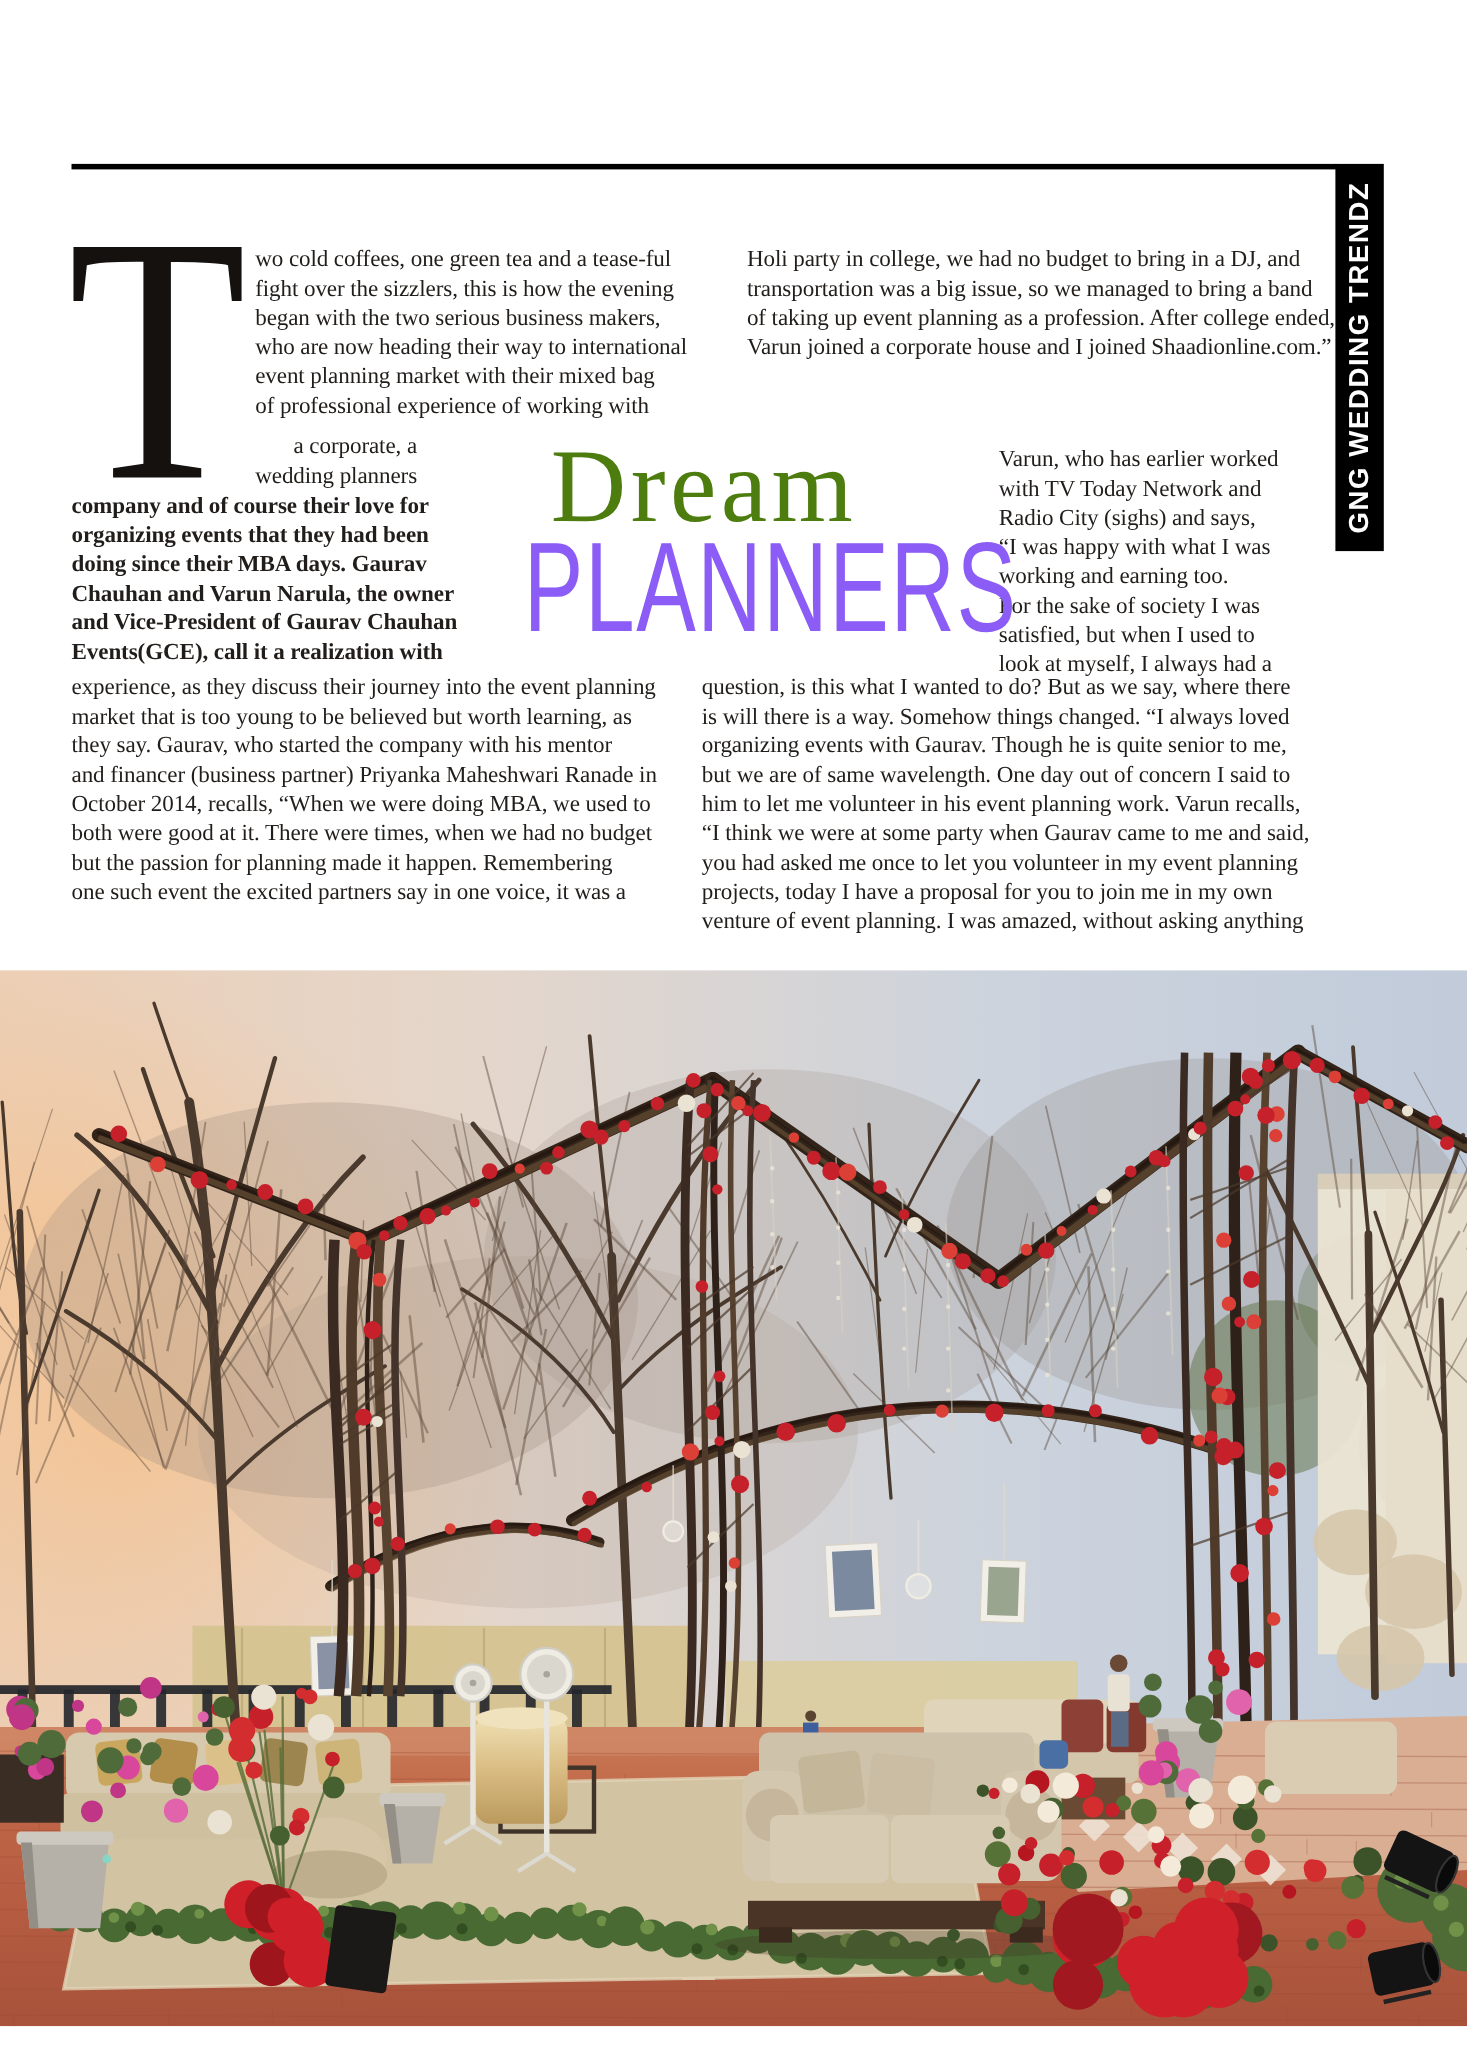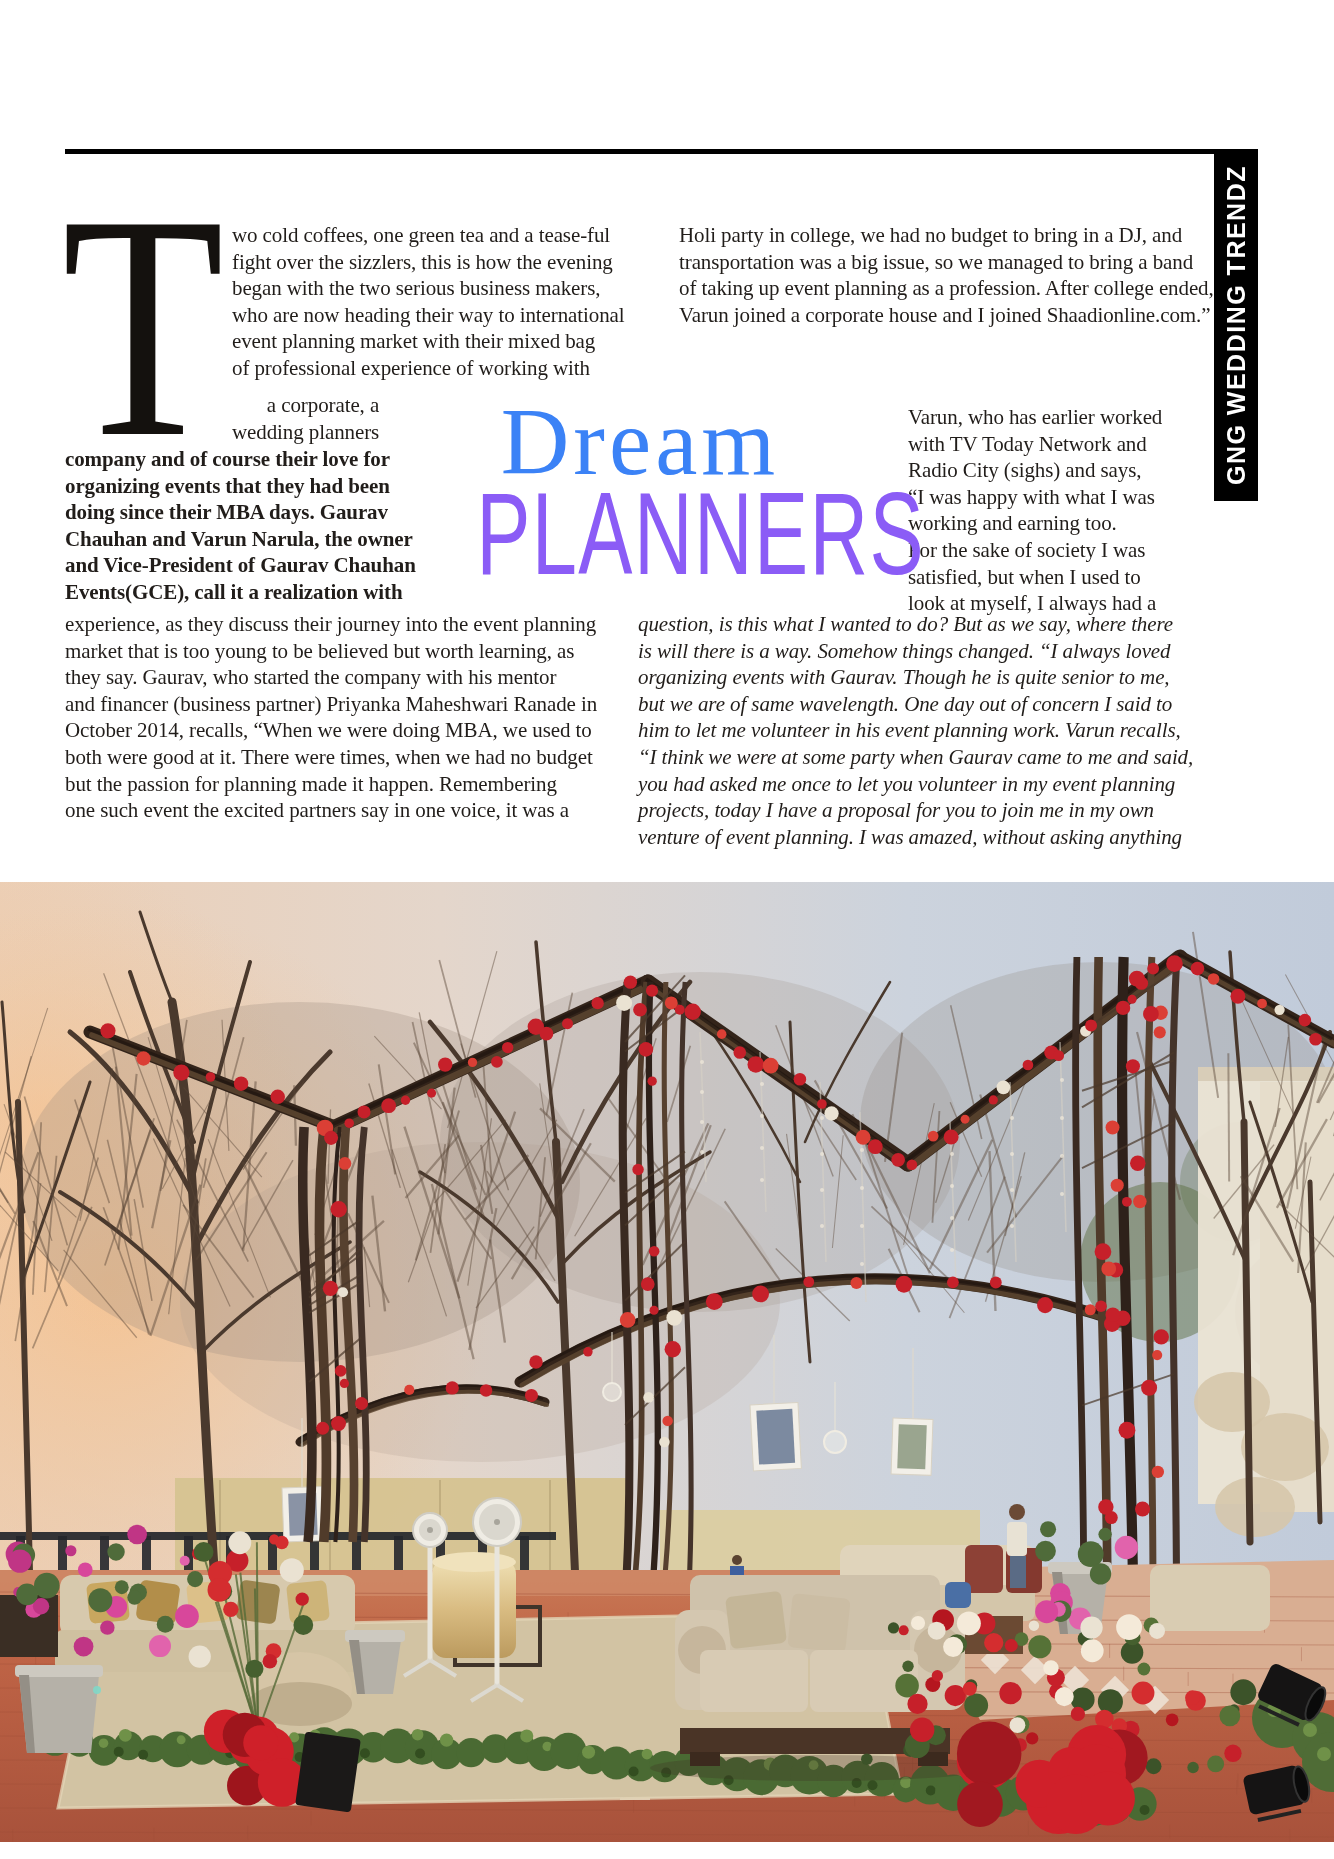--- a/index.html
+++ b/index.html
@@ -11,21 +11,21 @@
   .sidebar span{writing-mode:vertical-rl;transform:rotate(180deg);white-space:nowrap;
            color:#fff;font-family:"Liberation Sans",sans-serif;font-weight:700;font-size:25px;letter-spacing:1.5px;}
   .tgroup{position:absolute;font-size:21px;letter-spacing:-0.1px;}
   .tgroup .tline{height:26.6px;line-height:26.6px;white-space:nowrap;}
   .g-l1{left:232px;top:222px;}
   .g-l2{left:232px;top:392px;text-align:right;}
   .g-l3{left:65px;top:446px;font-weight:bold;}
   .g-l4{left:65px;top:611px;}
   .g-r1{left:635px;top:222px;margin-left:44px;}
   .g-r2{left:908px;top:404px;}
-  .g-r3{left:638px;top:611px;font-style:italic;}
+  .g-r3{left:638px;top:611px;}
   .dropcap{position:absolute;left:58px;top:210px;}
   .title{position:absolute;left:380px;top:395px;width:520px;text-align:center;}
   .title .t1{font-size:95px;line-height:1;letter-spacing:4px;font-family:"Liberation Serif",serif;}
   .title .t2{margin-top:-14px;font-size:116px;line-height:1;font-family:"Liberation Sans",sans-serif;font-weight:400;}
   .title .t2 span{display:inline-block;transform:scaleX(.70);transform-origin:50% 50%;letter-spacing:2px;}
   .photo{position:absolute;left:0;top:882px;width:1334px;height:960px;display:block;}
 </style>
 </head>
 <body>
 
@@ -94,21 +94,21 @@
       <div class="tline">organizing events with Gaurav. Though he is quite senior to me,</div>
       <div class="tline">but we are of same wavelength. One day out of concern I said to</div>
       <div class="tline">him to let me volunteer in his event planning work. Varun recalls,</div>
       <div class="tline">“I think we were at some party when Gaurav came to me and said,</div>
       <div class="tline">you had asked me once to let you volunteer in my event planning</div>
       <div class="tline">projects, today I have a proposal for you to join me in my own</div>
       <div class="tline">venture of event planning.  I was amazed, without asking anything</div>
     </div>
 
   <div class="title">
-    <div class="t1" style="color: #3b82f6;">Dream</div>
+    <div class="t1" style="color: #4d7c0f;">Dream</div>
     <div class="t2" style="color: #8b5cf6;"><span>PLANNERS</span></div>
   </div>
 
   <svg class="photo" id="photo" viewBox="0 0 1334 960">
       <defs>
         <linearGradient id="sg" x1="0" y1="0" x2="1" y2="0">
           <stop offset="0" stop-color="#eccfb6"></stop>
           <stop offset="0.33" stop-color="#e4d6cb"></stop>
           <stop offset="0.68" stop-color="#ccd3dd"></stop>
           <stop offset="1" stop-color="#c1cbda"></stop>

